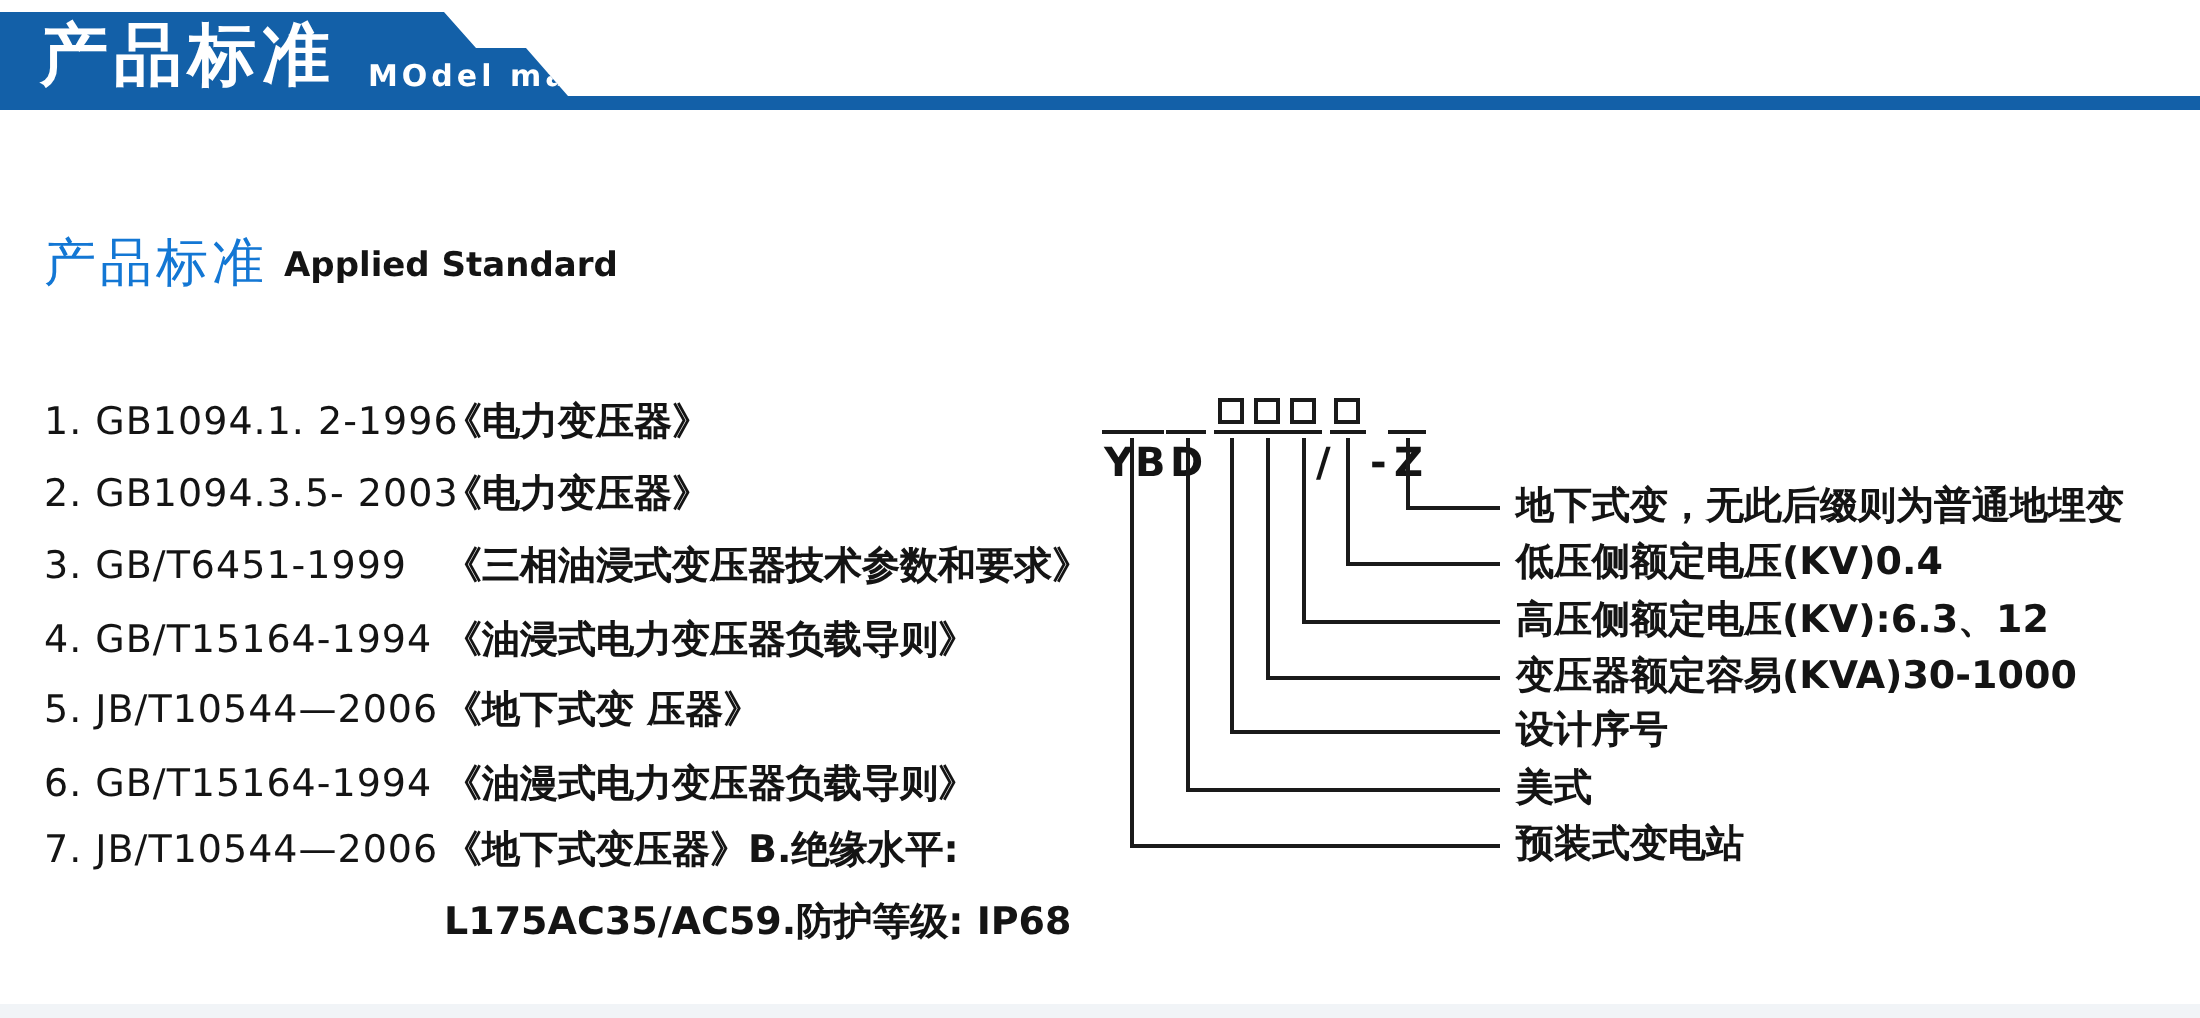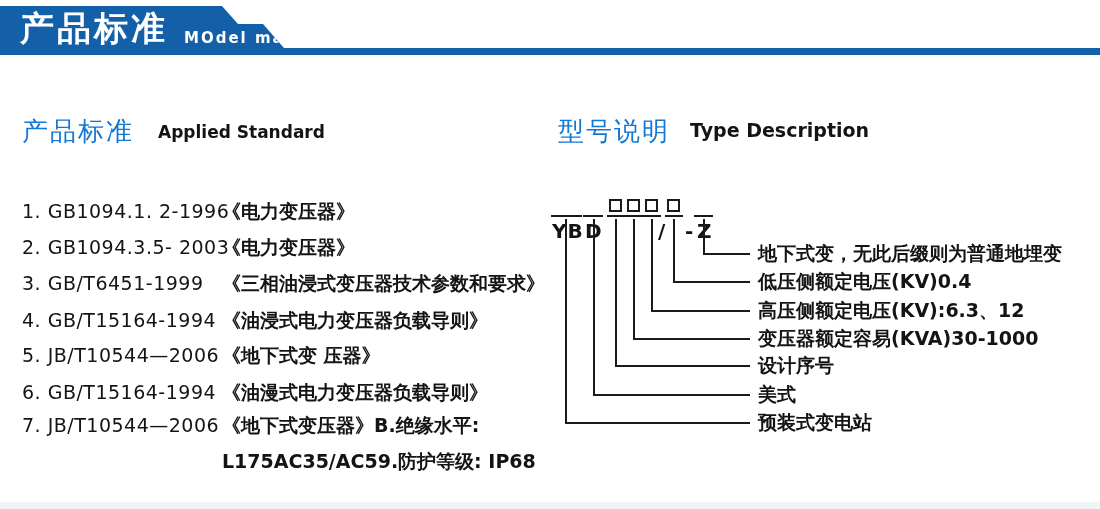--- a/index.html
+++ b/index.html
@@ -20,21 +20,21 @@
   }
   .banner-title{
     position:absolute;left:20px;top:6px;font-size:34px;font-weight:bold;color:#ffffff;letter-spacing:3px;line-height:44px;
   }
   .banner-subtitle{
     position:absolute;left:184px;top:28px;font-size:15px;font-weight:600;color:#ffffff;letter-spacing:2px;line-height:20px;
   }
   
   .sec-head{position:absolute;top:114px;height:34px;white-space:nowrap;}
   .sec-head .zh{font-size:26px;font-weight:normal;color:var(--heading-blue);letter-spacing:2px;vertical-align:baseline;}
-  .sec-head .en{font-size:17px;font-weight:600;color:var(--text-black);margin-left:24px;vertical-align:2px;}
+  .sec-head .en{font-size:17px;font-weight:600;color:var(--text-black);margin-left:8px;vertical-align:2px;}
   .sec-head.right .en{font-size:19px;margin-left:20px;vertical-align:3px;}
   
   .std-row{position:absolute;left:0;height:26px;line-height:26px;white-space:nowrap;font-size:19px;}
   .std-row .code{position:absolute;left:22px;font-weight:400;letter-spacing:0.5px;}
   .std-row .name{position:absolute;left:222px;font-weight:600;text-align:center;}
   .std-cont{position:absolute;left:222px;top:448px;font-size:19px;font-weight:700;line-height:26px;white-space:nowrap;}
   
   .cu{position:absolute;top:192px;font-size:20px;font-weight:bold;letter-spacing:1px;line-height:22px;color:var(--text-black);margin-top:28px;}
   .cbox{position:absolute;top:199px;width:9px;height:9px;border:2px solid var(--line-black);background:#fff;}
   .ul{position:absolute;top:215px;height:2px;background:var(--line-black);}
@@ -51,23 +51,20 @@
 
   <div class="banner">
     <div class="banner-title">产品标准</div>
     <div class="banner-subtitle">MOdel maning</div>
   </div>
 
   <div class="sec-head" style="left:22px">
     <span class="zh">产品标准</span><span class="en">Applied Standard</span>
   </div>
 
-  <div class="sec-head right" style="left:558px">
-    <span class="zh">型号说明</span><span class="en">Type Description</span>
-  </div>
 
   <div class="std-row" style="top:198px">
     <span class="code">1. GB1094.1. 2-1996</span>
     <span class="name">《电力变压器》</span>
   </div>
   <div class="std-row" style="top:234px">
     <span class="code">2. GB1094.3.5- 2003</span>
     <span class="name">《电力变压器》</span>
   </div>
   <div class="std-row" style="top:270px">

